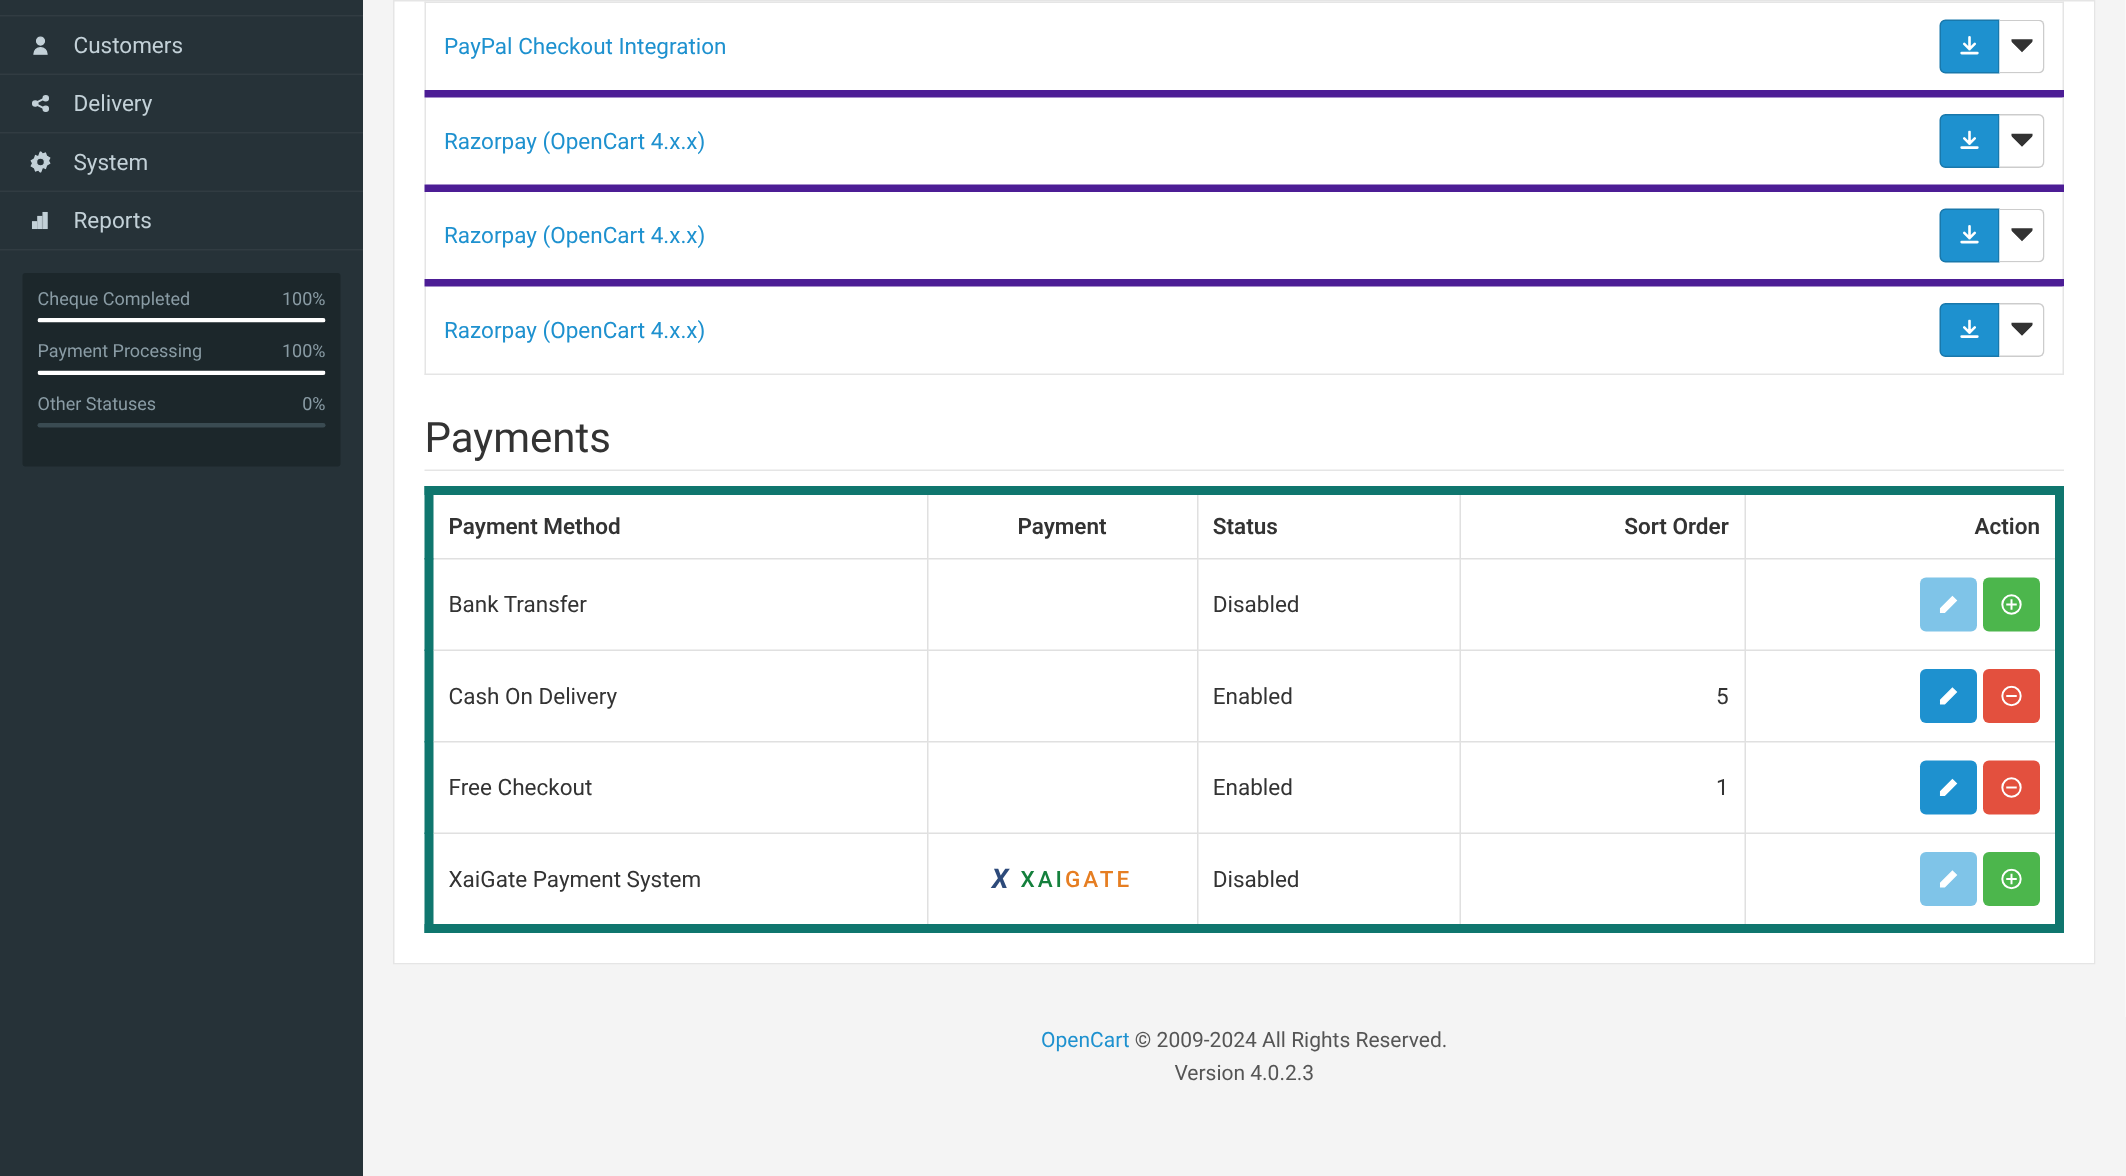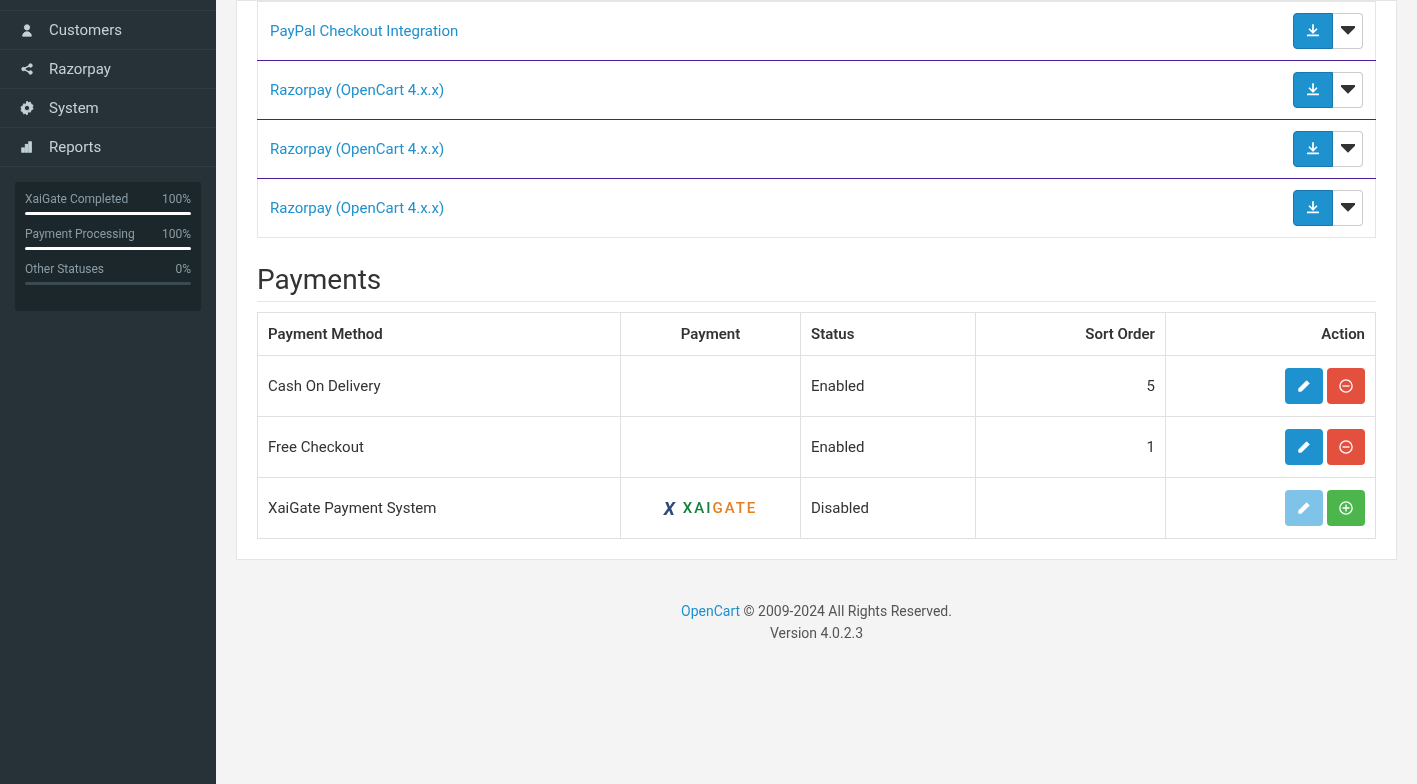--- a/index.html
+++ b/index.html
@@ -1,53 +1,53 @@
 <!DOCTYPE html>
 <html><head>
 <meta charset="utf-8">
 <style>
 * { margin: 0; padding: 0; box-sizing: border-box; }
 body { font-family: -apple-system, BlinkMacSystemFont, "Segoe UI", Roboto, sans-serif; font-size: 14px; color: #333; background: #f4f4f4; width: 1417px; height: 784px; overflow: hidden; }
 
 .layout { display: flex; height: 100%; }
 
 
-.sidebar { width: 216px; background: #263238; color: #fff; flex-shrink: 0; display: flex; flex-direction: column; }
+.sidebar { width: 242px; background: #263238; color: #fff; flex-shrink: 0; display: flex; flex-direction: column; }
 .nav-item { display: flex; align-items: center; padding: 10px 15px; color: #c3d1d8; cursor: pointer; border-bottom: 1px solid rgba(255,255,255,0.05); position: relative; }
 .nav-icon { width: 24px; text-align: center; margin-right: 10px; display: inline-flex; align-items: center; justify-content: center; }
 .nav-label { flex: 1; font-size: 15px; }
 .nav-chevron { font-size: 12px; }
 
 .stats-box { margin: 15px; background: #1c272b; border-radius: 2px; padding: 10px; }
 .stat { font-size: 12px; color: #8a9ca5; margin-bottom: 12px; }
 .stat:last-child { margin-bottom: 16px; }
 .stat-row { display: flex; justify-content: space-between; margin-bottom: 6px; }
 .stat-bar { height: 3px; background: #3a4b52; border-radius: 2px; position: relative; overflow: hidden; }
 .stat-fill { height: 100%; background: #fff; }
 
 
 .main { flex: 1; overflow-y: auto; padding: 0 20px 25px; }
 
 .panel { background: #fff; border: 1px solid #e5e5e5; padding: 0 20px 20px; margin-bottom: 20px; }
 
 
 .ext-table { width: 100%; border-collapse: collapse; border: 1px solid #e5e5e5; }
-.ext-row td { padding: 11px 12px; border-top: 1px solid #4c1d95; background: #fff; font-size: 15px; vertical-align: middle; }
+.ext-row td { padding: 11px 12px; border-top: 5px solid #4c1d95; background: #fff; font-size: 15px; vertical-align: middle; }
 .ext-row:first-child td { border-top: none; }
 .ext-link { color: #1e91cf; text-decoration: none; }
 .ext-action { text-align: right; width: 200px; padding-right: 10px; }
 
 .btn-group { display: inline-flex; }
 .btn { display: inline-flex; align-items: center; justify-content: center; height: 36px; border: 1px solid transparent; cursor: pointer; font-size: 13px; }
 .btn-dl { width: 40px; background: #1e91cf; border-color: #1978ab; color: #fff; border-radius: 4px 0 0 4px; }
 .btn-caret { width: 30px; background: #fff; border: 1px solid #ccc; border-left: none; color: #333; border-radius: 0 4px 4px 0; }
 
 
 .section-title { font-size: 28px; font-weight: 400; color: #333; margin: 25px 0 10px; padding-bottom: 5px; border-bottom: 1px solid #e5e5e5; }
-.pay-table { width: 100%; border-collapse: collapse; border: 1px solid #0f766e; margin-top: 0; }
+.pay-table { width: 100%; border-collapse: collapse; border: 6px solid #0f766e; margin-top: 0; }
 .pay-table th, .pay-table td { border: 1px solid #e0e0e0; padding: 12px 10px; font-size: 15px; }
 .pay-table th { background: #fff; font-weight: 600; text-align: left; }
 .pay-table th.center, .pay-table td.center { text-align: center; }
 .pay-table th.right, .pay-table td.right { text-align: right; }
 .pay-table td.action { text-align: right; white-space: nowrap; }
 
 .icon-btn { display: inline-flex; align-items: center; justify-content: center; width: 38px; height: 36px; border-radius: 4px; border: none; color: #fff; margin-left: 4px; cursor: pointer; }
 .btn-edit { background: #1e91cf; }
 .btn-edit.disabled { background: #7fc4e8; }
 .btn-add { background: #4cb64c; }
@@ -89,21 +89,21 @@
 
     <div class="nav-item">
       <span class="nav-icon">
         <svg viewBox="0 0 16 16">
             <circle cx="4" cy="8" r="2"></circle>
             <circle cx="12" cy="4" r="2"></circle>
             <circle cx="12" cy="12" r="2"></circle>
             <path d="M5.5 7L10.5 4.5M5.5 9L10.5 11.5" stroke-width="1.5" fill="none"></path>
           </svg>
       </span>
-      <span class="nav-label">Razorpay</span>
+      <span class="nav-label">Delivery</span>
       <span class="nav-chevron">
         <svg viewBox="0 0 16 16">
             <path d="M5 2l6 6-6 6" fill="none" stroke-width="2"></path>
           </svg>
       </span>
     </div>
 
     <div class="nav-item">
       <span class="nav-icon">
         <svg viewBox="0 0 16 16">
@@ -130,21 +130,21 @@
       <span class="nav-chevron">
         <svg viewBox="0 0 16 16">
             <path d="M5 2l6 6-6 6" fill="none" stroke-width="2"></path>
           </svg>
       </span>
     </div>
 
     <div class="stats-box">
       <div class="stat">
         <div class="stat-row">
-          <span>XaiGate Completed</span>
+          <span>Cheque Completed</span>
           <span>100%</span>
         </div>
         <div class="stat-bar">
             <div class="stat-fill" style="width: 100%;"></div>
           </div>
       </div>
       <div class="stat">
         <div class="stat-row">
           <span>Payment Processing</span>
           <span>100%</span>
@@ -240,20 +240,36 @@
           <tr>
             <th>Payment Method</th>
             <th class="center" style="width:180px;">Payment</th>
             <th style="width:175px;">Status</th>
             <th class="right" style="width:190px;">Sort Order</th>
             <th class="right" style="width:210px;">Action</th>
           </tr>
         </thead>
         <tbody id="pay-body">
             <tr>
+              <td>Bank Transfer</td>
+              <td class="center"></td>
+              <td>Disabled</td>
+              <td class="right"></td>
+              <td class="action"><button class="icon-btn btn-edit disabled">
+                  <svg viewBox="0 0 16 16">
+                    <path d="M11 2l3 3-9 9H2v-3l9-9z"></path>
+                  </svg>
+                </button><button class="icon-btn btn-add">
+                  <svg viewBox="0 0 16 16">
+                    <circle cx="8" cy="8" r="7" fill="none" stroke-width="1.5"></circle>
+                    <path d="M8 4v8M4 8h8" stroke-width="1.5" fill="none"></path>
+                  </svg>
+                </button></td>
+            </tr>
+            <tr>
               <td>Cash On Delivery</td>
               <td class="center"></td>
               <td>Enabled</td>
               <td class="right">5</td>
               <td class="action"><button class="icon-btn btn-edit">
                   <svg viewBox="0 0 16 16">
                     <path d="M11 2l3 3-9 9H2v-3l9-9z"></path>
                   </svg>
                 </button><button class="icon-btn btn-remove">
                   <svg viewBox="0 0 16 16">

